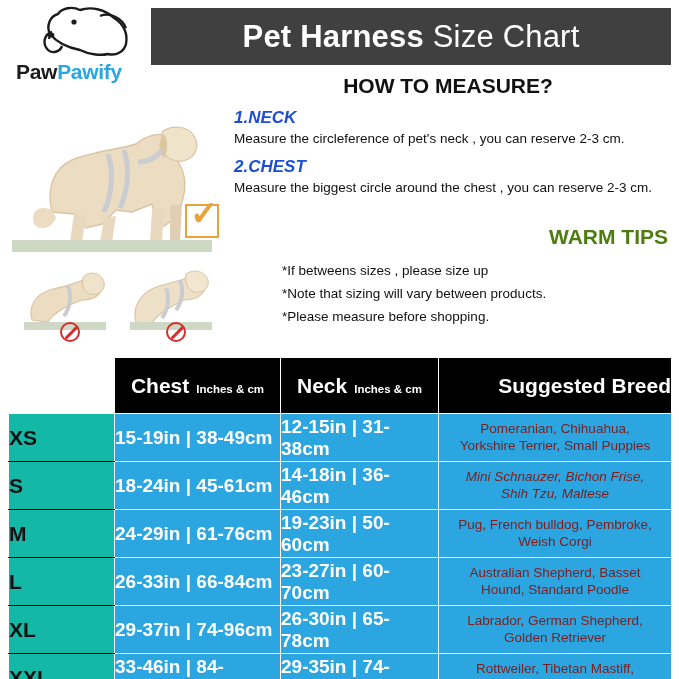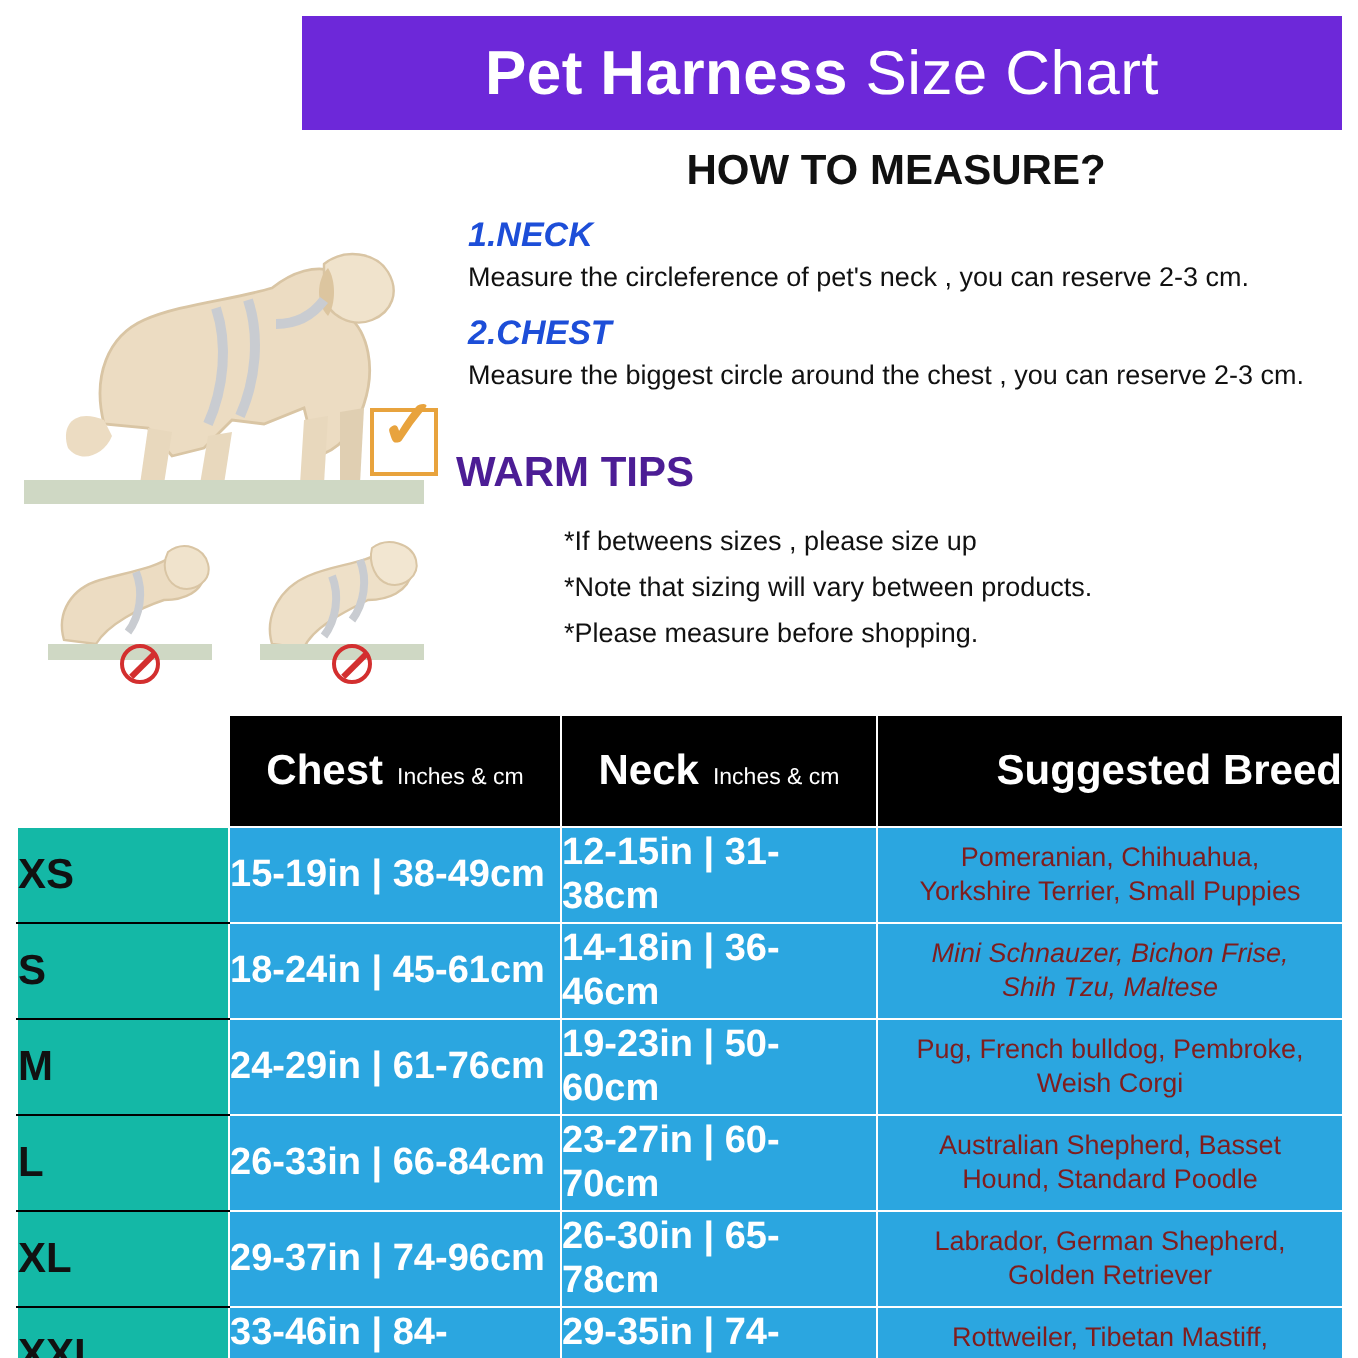--- a/index.html
+++ b/index.html
@@ -8,21 +8,21 @@
     font-family: "Liberation Sans", sans-serif;
     background: #ffffff;
     overflow: hidden;
   }
   .page { position: relative; width: 679px; height: 679px; }
 
   
   .header {
     position: absolute; left: 151px; top: 8px;
     width: 520px; height: 57px;
-    background: #6d28d9;
+    background: #404040;
     display: flex; align-items: center; justify-content: center;
   }
   .header-title { font-size: 31px; color: #ffffff; letter-spacing: .2px; }
   .header-title .bold { font-weight: bold; }
   .header-title .light { font-weight: normal; }
 
   
   .logo-wrap {
     position: absolute; left: 14px; top: 4px; width: 134px; height: 82px;
   }
@@ -38,21 +38,21 @@
     position: absolute; left: 228px; top: 74px; width: 440px;
     text-align: center; font-size: 21px; font-weight: bold; color: #111;
   }
   .measure-block { position: absolute; left: 234px; top: 108px; width: 430px; }
   .m-head { font-size: 17px; font-weight: bold; color: #1d4ed8; margin-bottom: 3px; font-style: italic; }
   .m-body { font-size: 13.5px; color: #111; margin-bottom: 11px; }
 
   
   .tips-title {
     position: absolute; left: 228px; top: 225px; width: 440px;
-    text-align: left; font-size: 21px; font-weight: bold; color: #4c1d95;
+    text-align: right; font-size: 21px; font-weight: bold; color: #4d7c0f;
   }
   .tips-list { position: absolute; left: 250px; top: 263px; width: 420px; }
   .tip { font-size: 13.5px; color: #111; margin-bottom: 8px; margin-left: 32px; }
 
   
   .photo-main {
     position: absolute; left: 12px; top: 92px; width: 200px; height: 160px;
     overflow: hidden;
   }
   .photo-sm {
@@ -88,21 +88,21 @@
   td, th { border: 1px solid #ffffff; padding: 0; }
   .col-size { width: 106px; }
   .col-chest { width: 166px; }
   .col-neck { width: 158px; }
   .col-breed { width: 233px; }
 
   thead th { background: #000000; height: 56px; color: #ffffff; }
   thead th.blank { background: #ffffff; border-color: #ffffff; }
   .th-inner { display: flex; align-items: baseline; justify-content: center; gap: 7px; }
   .th-main { font-size: 21px; font-weight: bold; }
-  .th-sub { font-size: 11.5px; font-weight: normal; }
+  .th-sub { font-size: 11.5px; font-weight: bold; }
   .th-breed { font-size: 21px; font-weight: bold; text-align: right; }
 
   tbody tr { height: 48px; }
   td.size-cell {
     background: #14b8a6; color: #111; font-size: 21px; font-weight: bold;
     border-left: 1px solid #ffffff;
     border-top: 1px solid #000; border-bottom: 1px solid #000;
   }
   td.data-cell {
     background: #2ba6e0; color: #ffffff; font-size: 19px; font-weight: bold;
@@ -117,20 +117,33 @@
 <body>
 
 <div class="page">
 
   <div class="header">
     <div class="header-title">
       <span class="bold">Pet Harness </span><span class="light">Size Chart</span>
     </div>
   </div>
 
+  <div class="logo-wrap">
+    <svg class="logo-dog" width="92" height="56" viewBox="0 0 92 56">
+      <path d="M10 30 C6 22, 10 12, 18 10 C22 4, 32 2, 40 6 C52 2, 66 6, 74 14 C84 20, 88 30, 86 40 C84 48, 76 52, 68 50 C60 52, 48 50, 40 46 C30 44, 18 40, 10 30 Z" fill="none" stroke="#1b1b1b" stroke-width="2.4" stroke-linejoin="round"></path>
+      <path d="M12 28 C4 30, 2 40, 8 46 C12 50, 20 48, 22 42" fill="none" stroke="#1b1b1b" stroke-width="2.4"></path>
+      <circle cx="34" cy="18" r="2.6" fill="#1b1b1b"></circle>
+      <path d="M14 31 C11 31, 9 33, 9 35" fill="none" stroke="#1b1b1b" stroke-width="2.2"></path>
+      <ellipse cx="11" cy="31" rx="3.4" ry="2.6" fill="#1b1b1b"></ellipse>
+      <path d="M60 12 C70 8, 82 14, 86 24" fill="none" stroke="#1b1b1b" stroke-width="2.2"></path>
+    </svg>
+    <div class="logo-text">
+      <span>Paw</span><span class="blue">Pawify</span>
+    </div>
+  </div>
 
   <div class="how-title">HOW TO MEASURE?</div>
   <div class="measure-block">
     <div class="m-head">1.NECK</div>
     <div class="m-body">Measure the circleference of pet's neck , you can reserve 2-3 cm.</div>
     <div class="m-head">2.CHEST</div>
     <div class="m-body">Measure the biggest circle around the chest , you can reserve 2-3 cm.</div>
   </div>
 
   <div class="tips-title">WARM TIPS</div>

